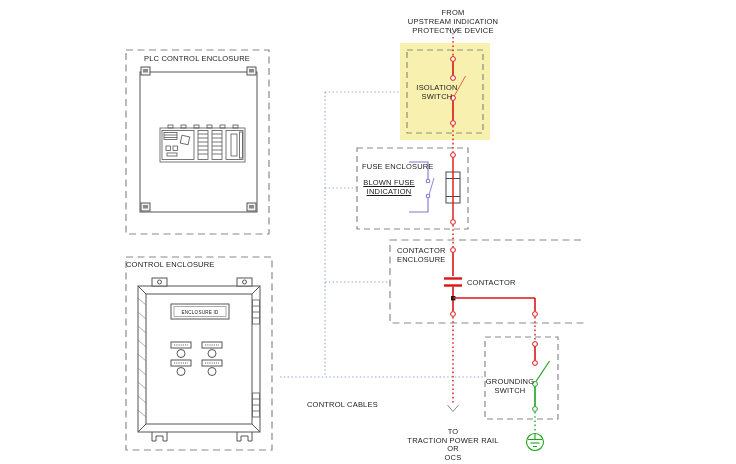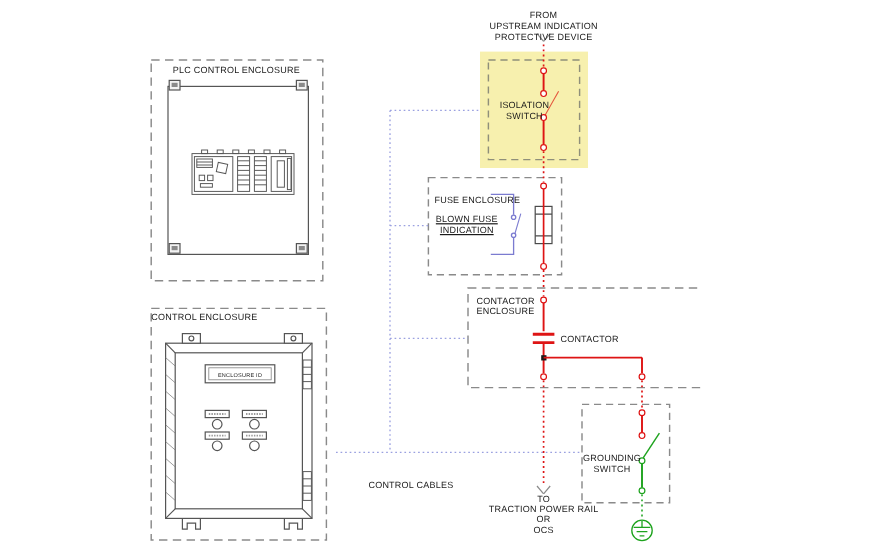--- a/index.html
+++ b/index.html
@@ -261,20 +261,20 @@
 
   <div class="lbl ctr tiny" style="left:200px;top:309.5px;">ENCLOSURE ID</div>
 
   <div class="lbl ctr" style="left:510px;top:344px;margin-top:33px;">
     <div>GROUNDING</div>
     <div>SWITCH</div>
   </div>
 
   <div class="lbl" style="left:307px;top:400px;">CONTROL CABLES</div>
 
-  <div class="lbl ctr" style="left:453px;top:412px;line-height:8.5px;">
+  <div class="lbl ctr" style="left:453px;top:428px;line-height:8.5px;">
     <div>TO</div>
     <div>TRACTION POWER RAIL</div>
     <div>OR</div>
     <div>OCS</div>
   </div>
 
 </div>
 
 </body></html>

